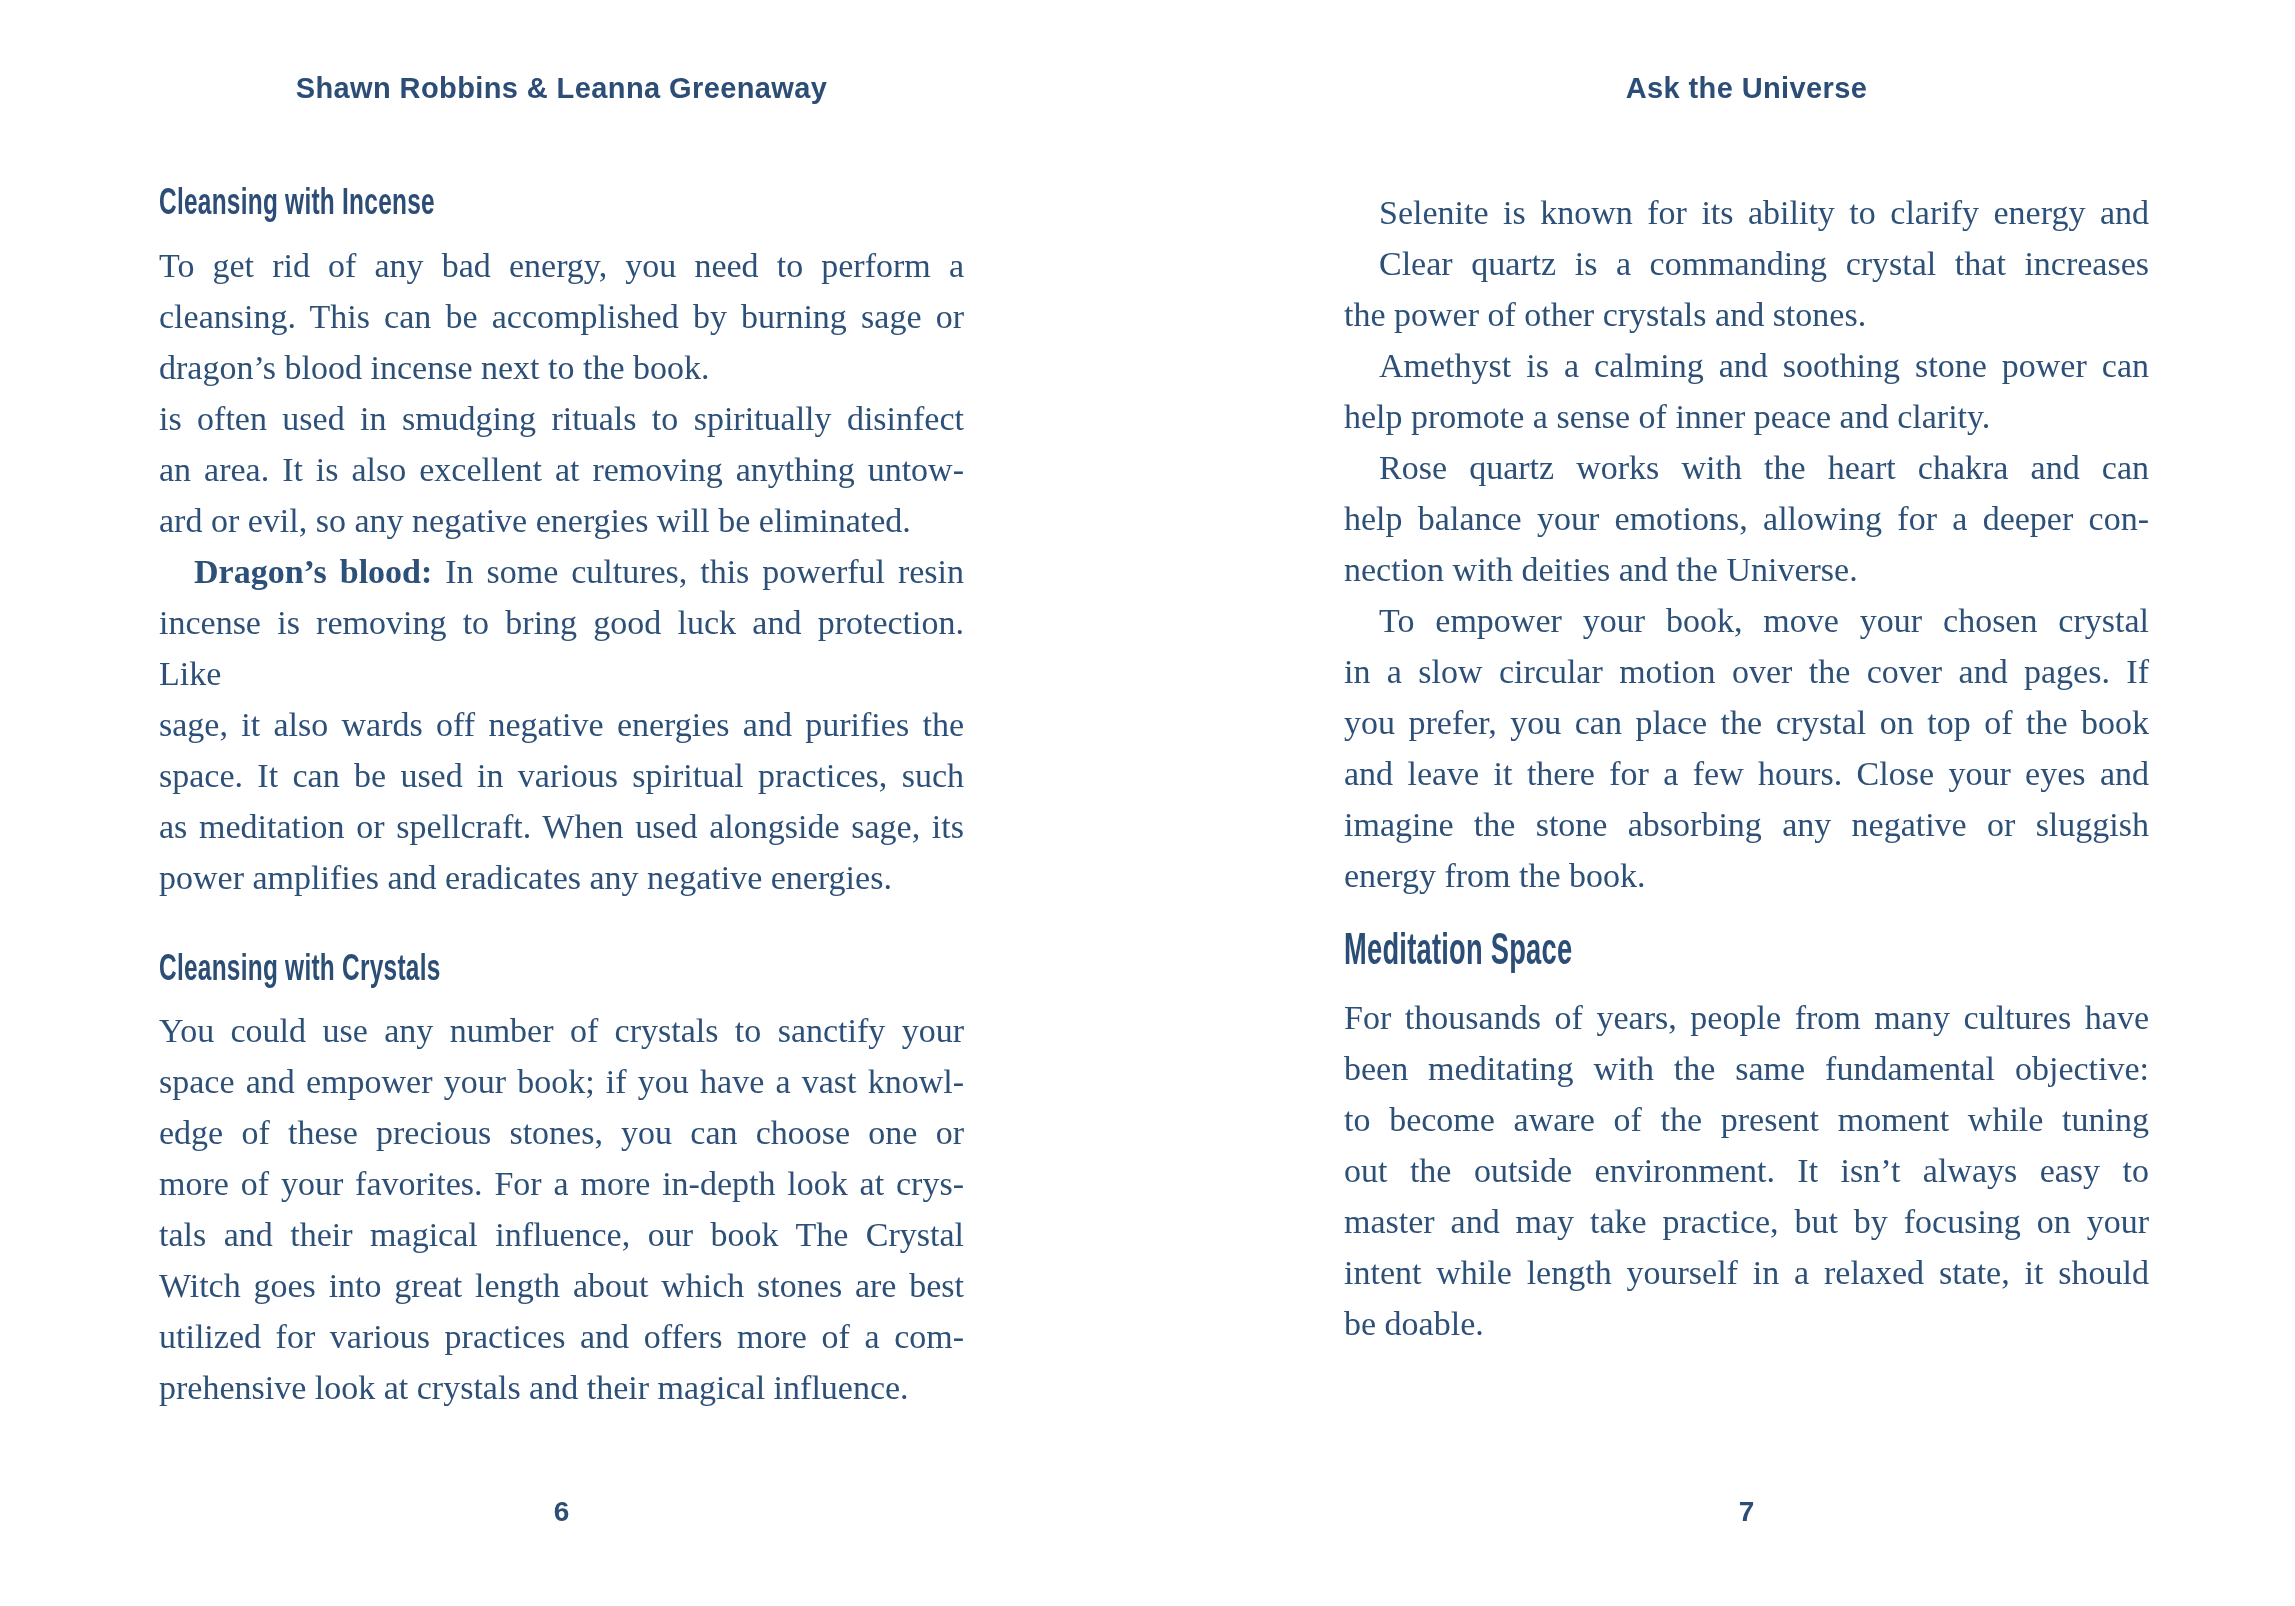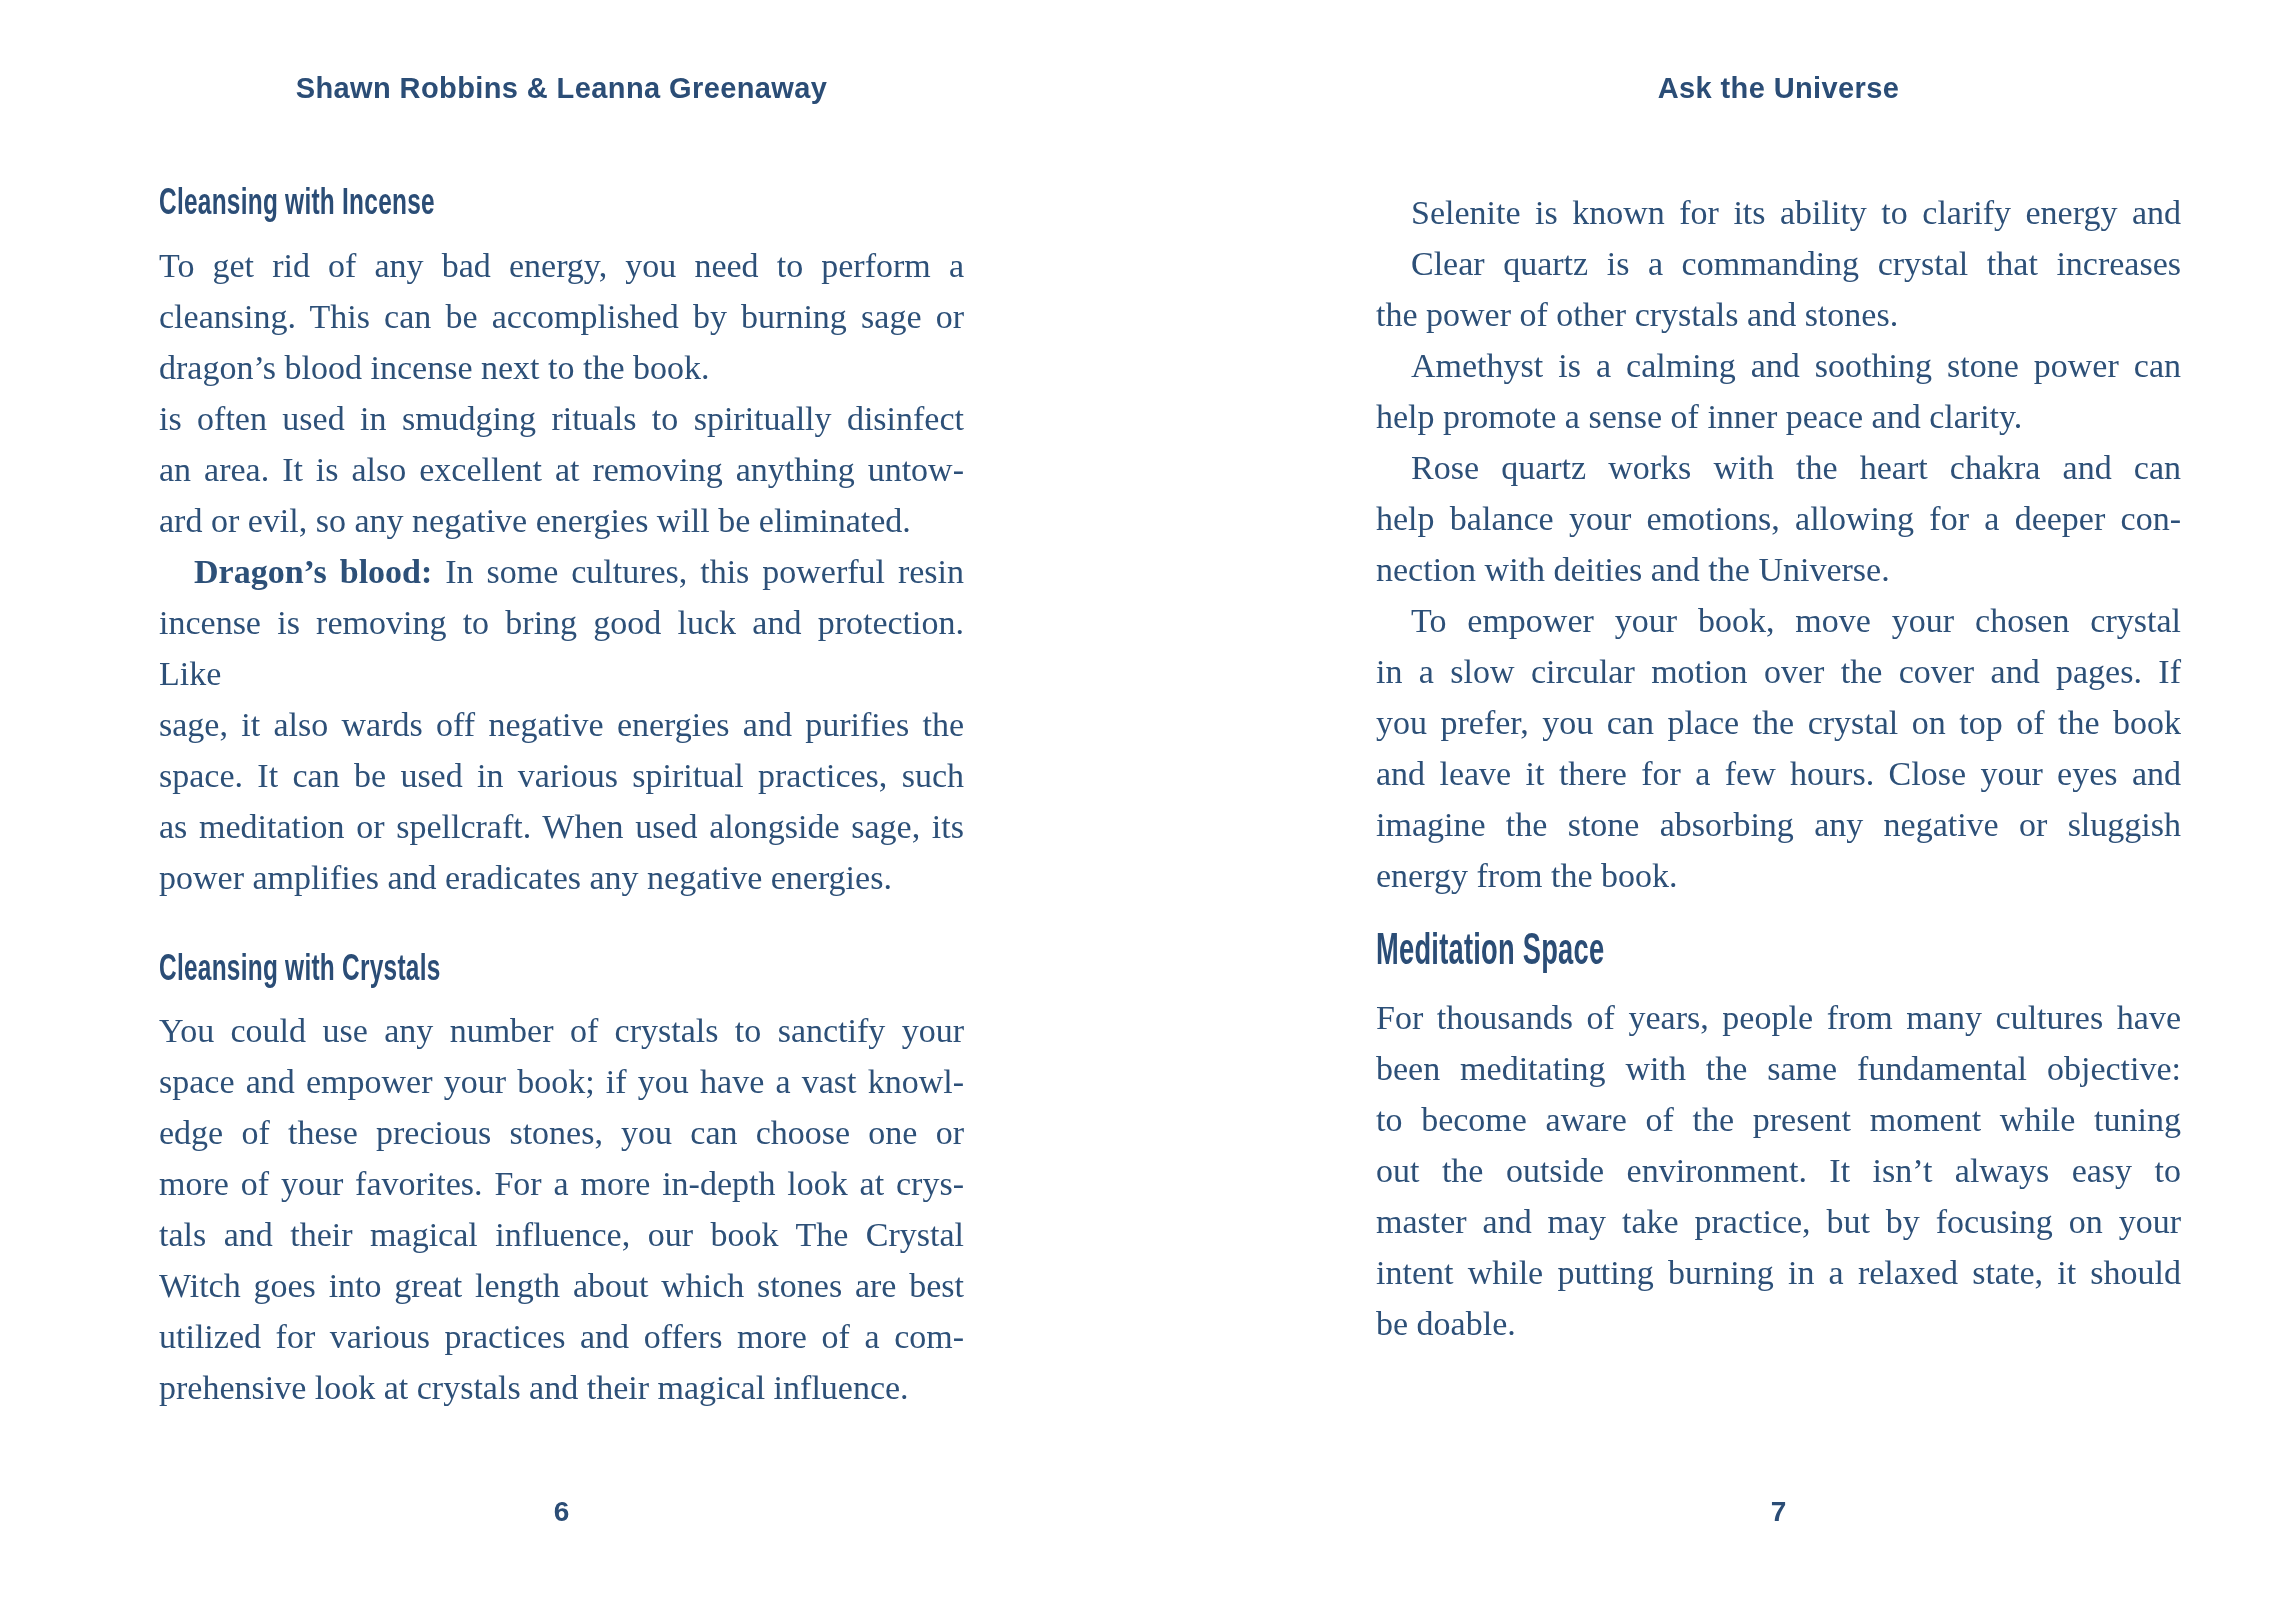--- a/index.html
+++ b/index.html
@@ -11,21 +11,21 @@
   html,body{margin:0;padding:0;}
   body{
     width:2295px;height:1607px;
     background:var(--bg);
     font-family:"Liberation Serif", serif;
     overflow:hidden;
   }
   .spread{position:relative;width:2295px;height:1607px;background:var(--bg);}
   .page{position:absolute;top:0;height:1211px;}
   .page.left{left:159px;width:805px;}
-  .page.right{left:1376px;width:805px;}
+  .page.right{left:1344px;width:805px;}
   .running-head{
     position:absolute;top:72px;left:0;width:100%;
     text-align:center;
     font-family:"Liberation Sans", sans-serif;
     font-weight:bold;
     font-size:29px;
     letter-spacing:0.4px;
     color:var(--heading);
   }
   .content{position:absolute;left:0;width:100%;}
@@ -140,21 +140,21 @@
           <div class="line"><span>imagine the stone absorbing any negative or sluggish</span></div>
           <div class="line last"><span>energy from the book.</span></div>
         </div>
         <div class="section-heading large">Meditation Space</div>
         <div class="para">
           <div class="line"><span>For thousands of years, people from many cultures have</span></div>
           <div class="line"><span>been meditating with the same fundamental objective:</span></div>
           <div class="line"><span>to become aware of the present moment while tuning</span></div>
           <div class="line"><span>out the outside environment. It isn’t always easy to</span></div>
           <div class="line"><span>master and may take practice, but by focusing on your</span></div>
-          <div class="line"><span>intent while putting burning in a relaxed state, it should</span></div>
+          <div class="line"><span>intent while length yourself in a relaxed state, it should</span></div>
           <div class="line last"><span>be doable.</span></div>
         </div>
       </div>
     <div class="page-number">7</div>
   </div>
 
 </div>
 
 
 </body></html>

